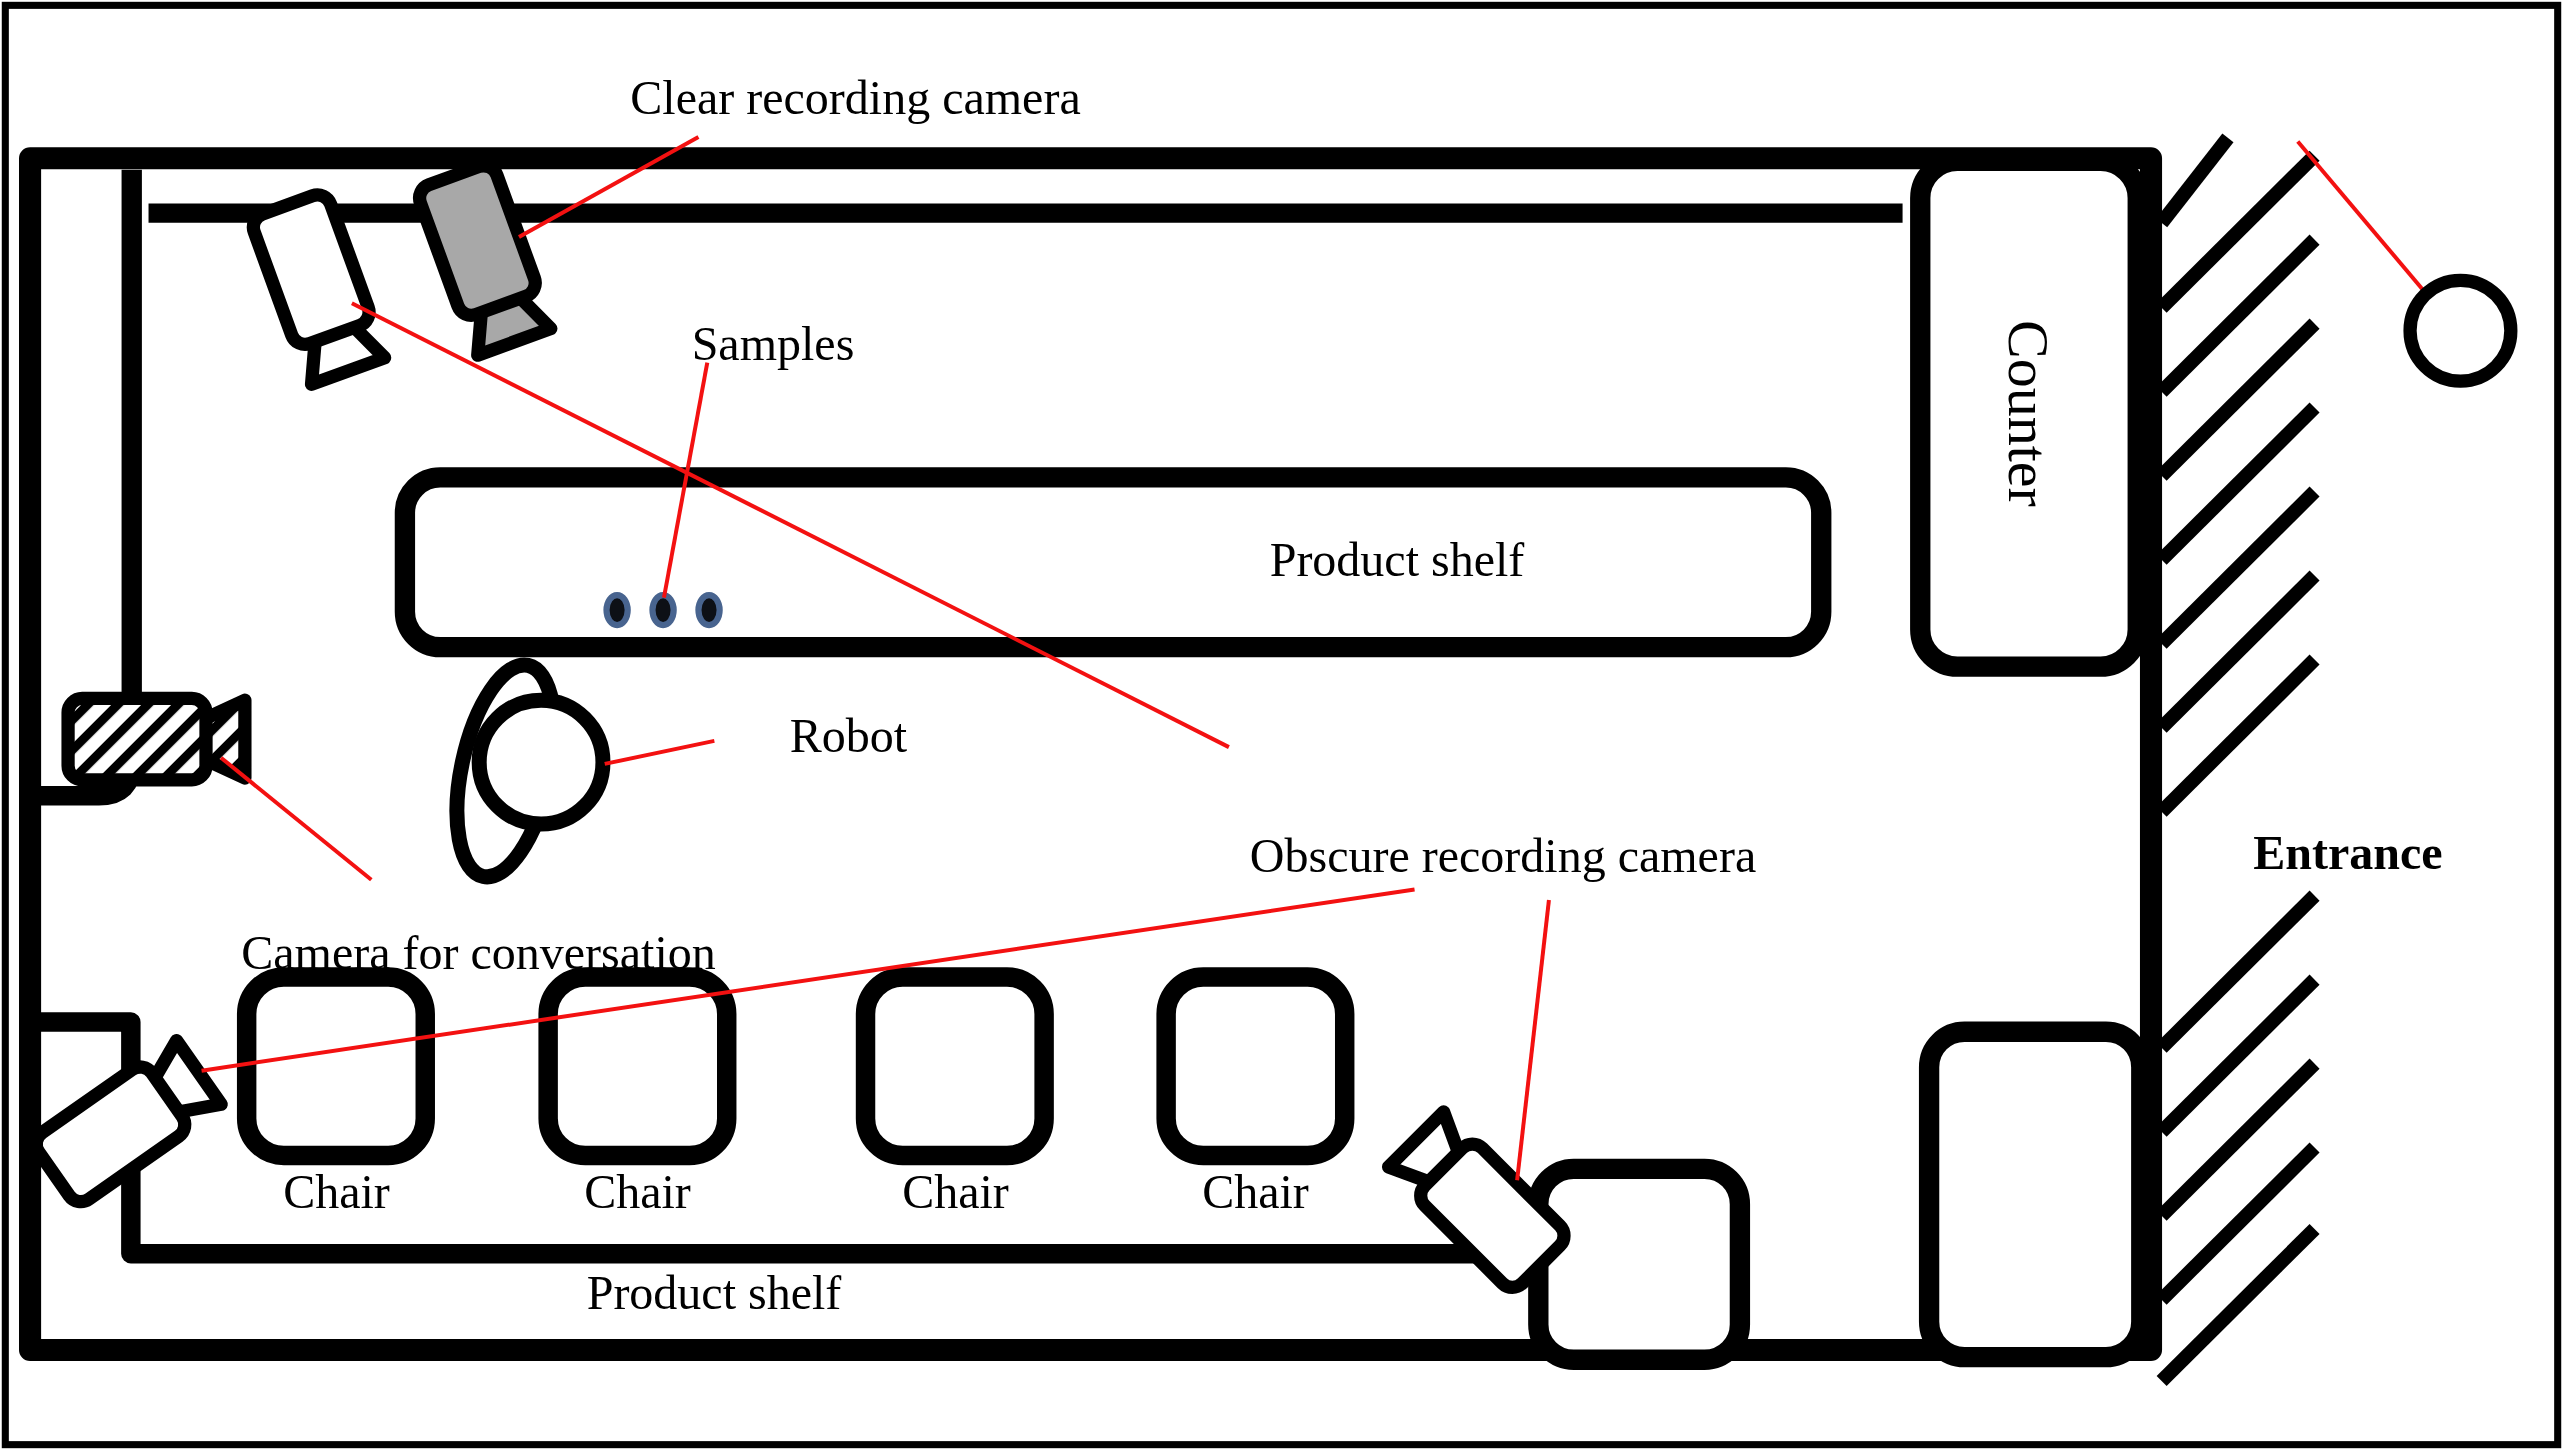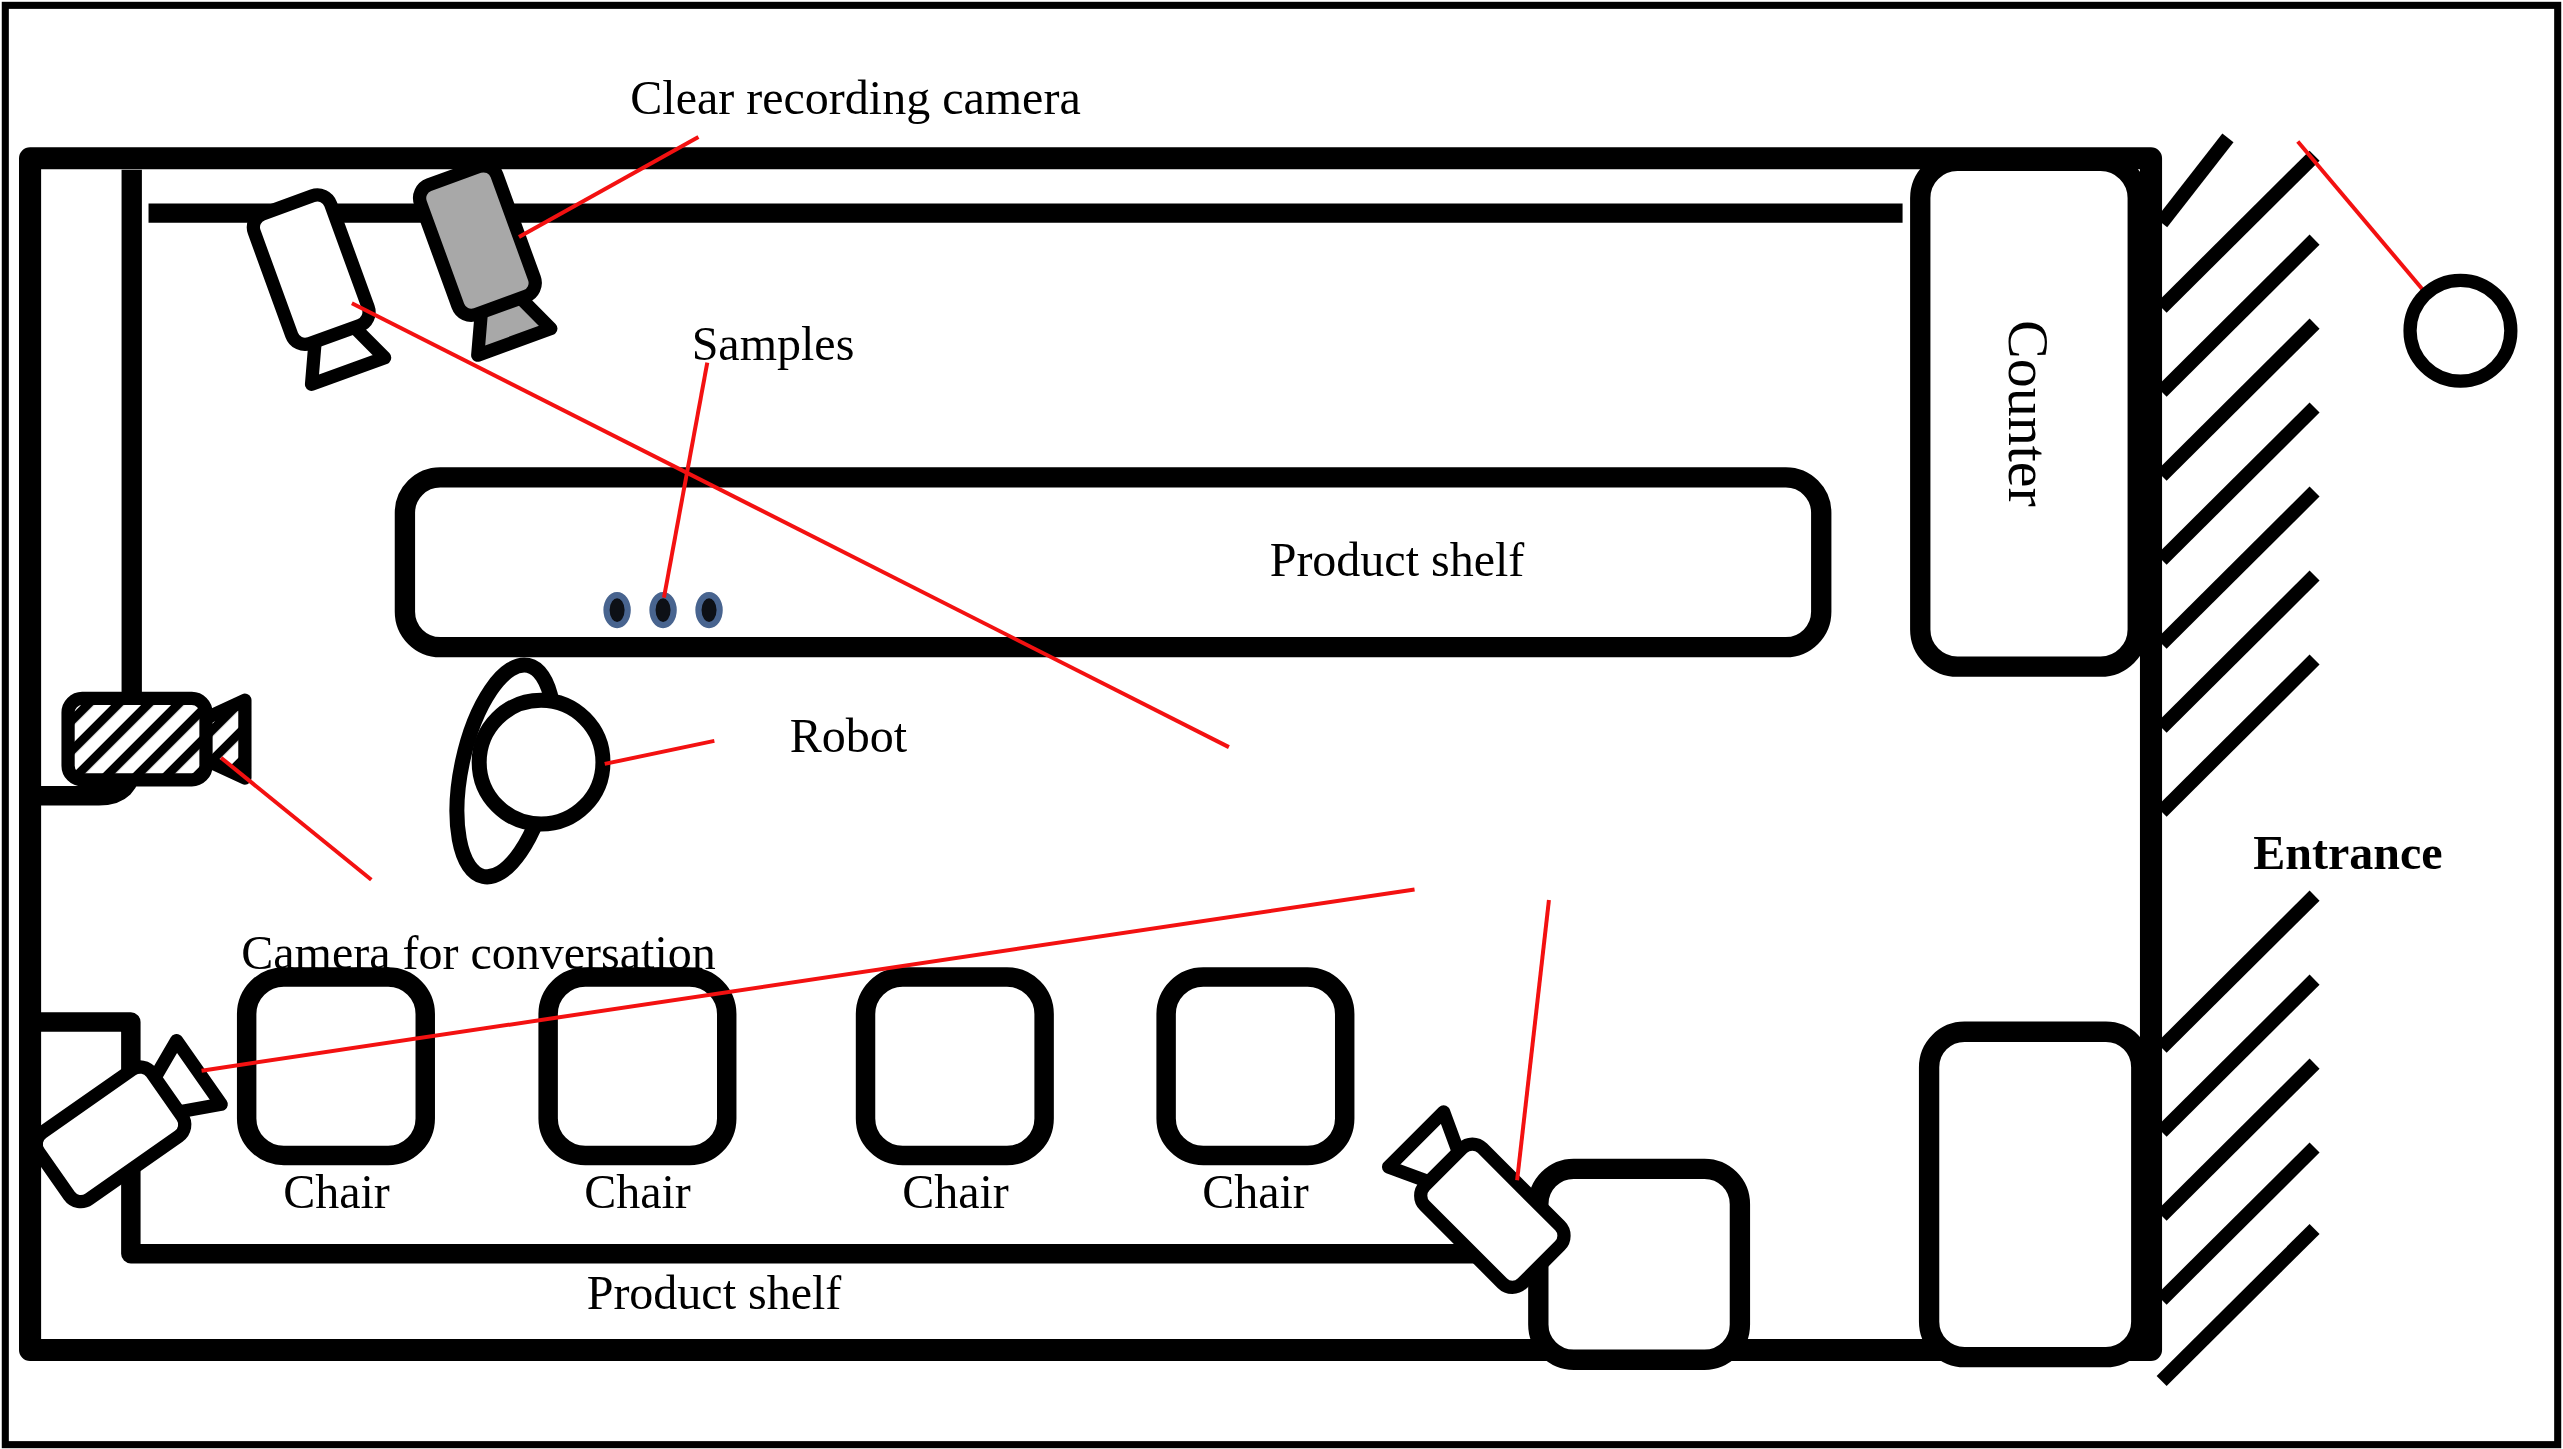--- a/index.html
+++ b/index.html
@@ -118,20 +118,21 @@
   <div class="lbl" style="left:502px;top:71px;width:707px;">Clear recording camera</div>
 
   <div class="lbl" style="left:596px;top:300px;width:354px;margin-top:17px;">Samples</div>
 
   <div class="lbl" style="left:1176px;top:533px;width:442px;">Product shelf</div>
 
   <div class="lbl" style="left:751px;top:709px;width:195px;">Robot</div>
 
   <div class="lbl" style="left:125px;top:926px;width:707px;">Camera for conversation</div>
 
+  <div class="lbl" style="left:1114px;top:829px;width:778px;">Obscure recording camera</div>
 
   <div class="lbl" style="left:239px;top:1165px;width:195px;">Chair</div>
   <div class="lbl" style="left:540px;top:1165px;width:195px;">Chair</div>
   <div class="lbl" style="left:858px;top:1165px;width:195px;">Chair</div>
   <div class="lbl" style="left:1158px;top:1165px;width:195px;">Chair</div>
 
   <div class="lbl" style="left:484px;top:1266px;width:460px;">Product shelf</div>
 
   <div class="lbl-vert" style="left:1927px;top:172px;width:203px;height:482px;">Counter</div>
 

